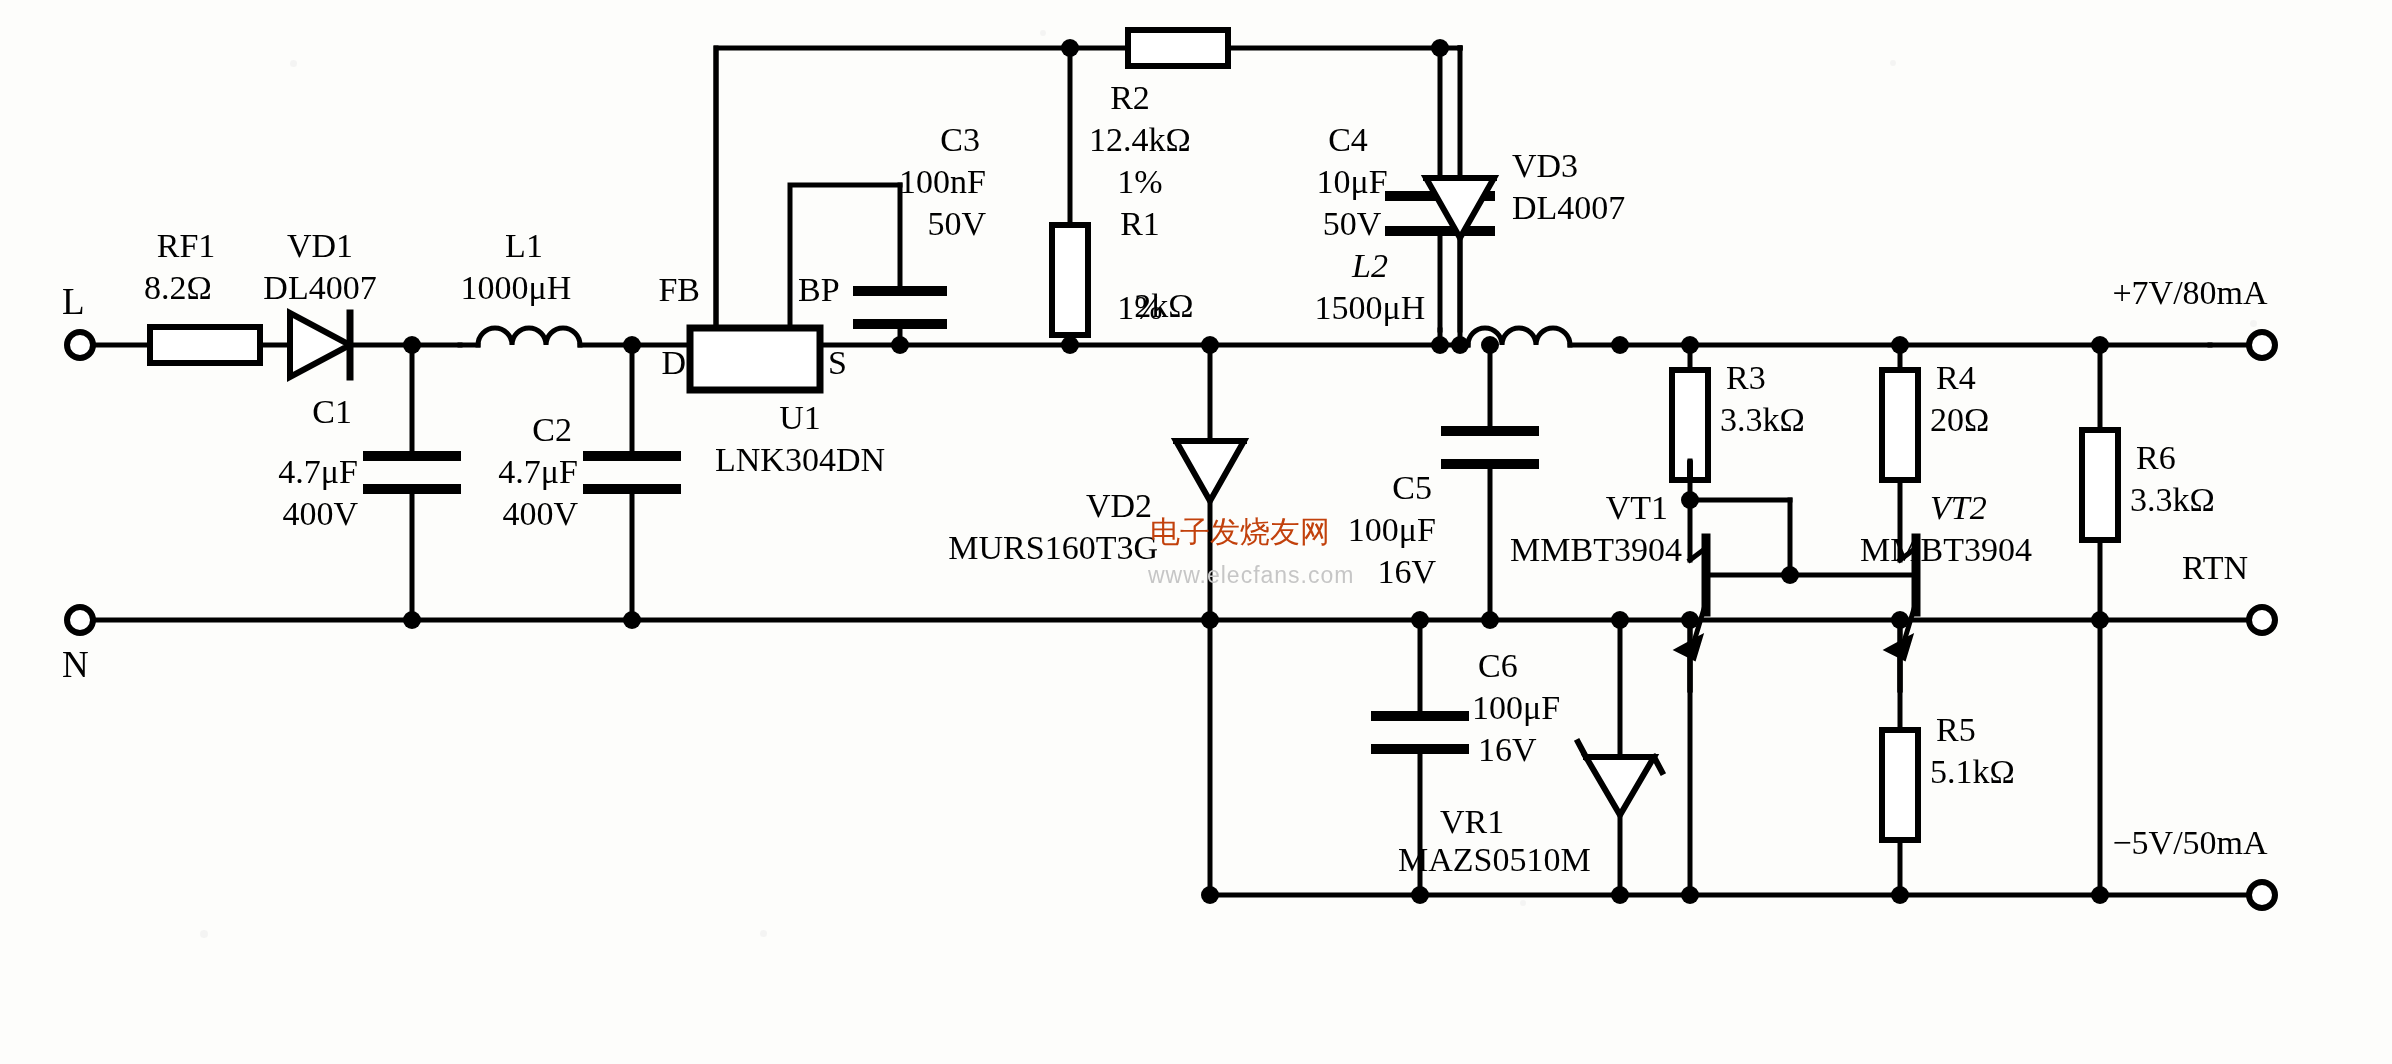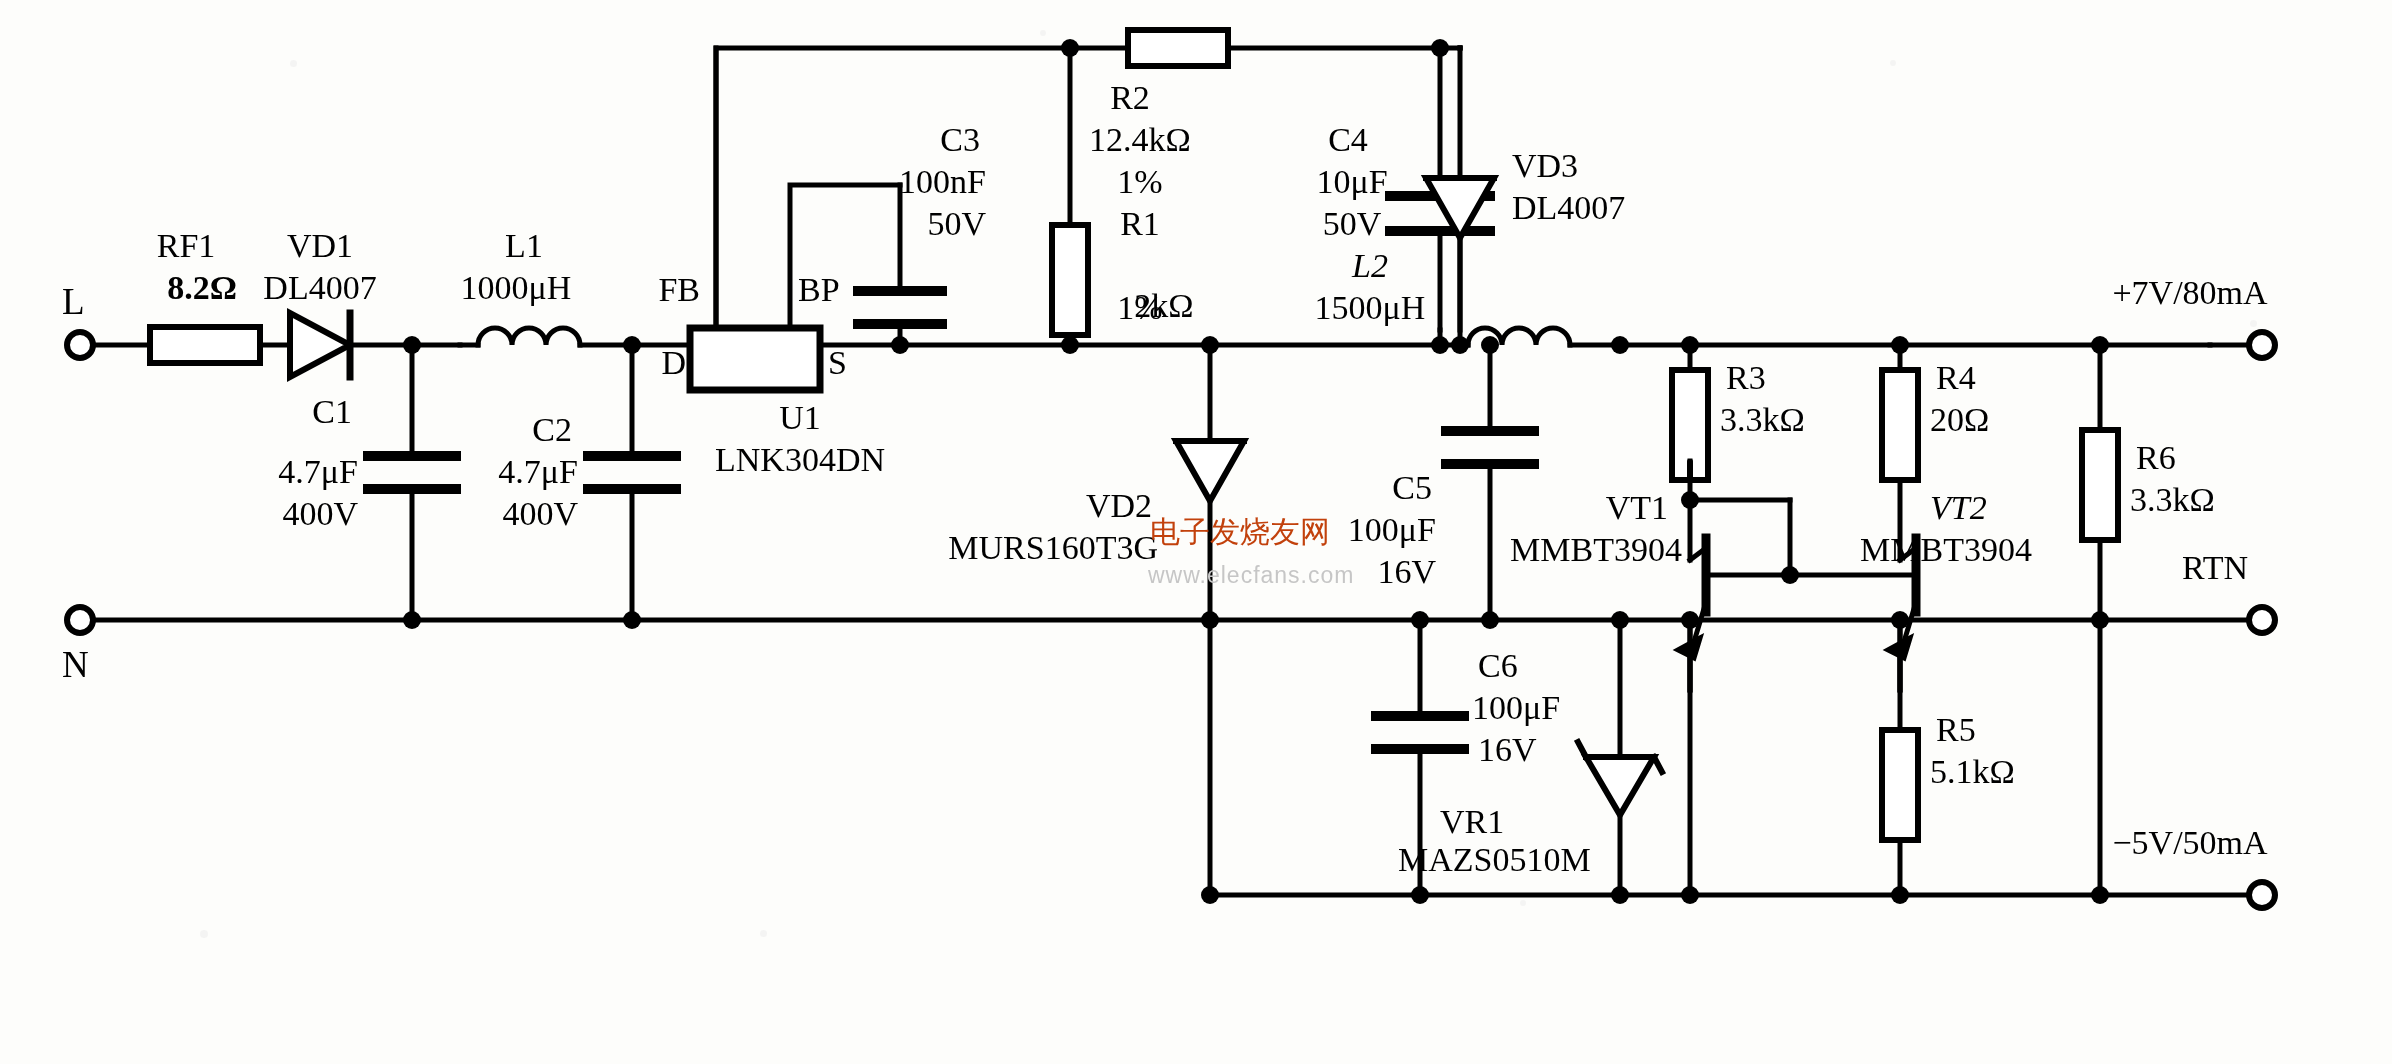--- a/index.html
+++ b/index.html
@@ -253,21 +253,21 @@
     </g>
   </svg>
 
   <div class="lbl big" style="left:62px;top:282px;">L</div>
   <div class="lbl big" style="left:62px;top:645px;">N</div>
   <div class="lbl ctr" style="left:2190px;top:275px;">+7V/80mA</div>
   <div class="lbl ctr" style="left:2215px;top:550px;">RTN</div>
   <div class="lbl ctr" style="left:2190px;top:825px;">−5V/50mA</div>
 
   <div class="lbl ctr" style="left:186px;top:228px;">RF1</div>
-  <div class="lbl ctr" style="left:202px;top:270px;font-weight:bold;">8.2Ω</div>
+  <div class="lbl ctr" style="left:178px;top:270px;">8.2Ω</div>
 
   <div class="lbl ctr" style="left:320px;top:228px;">VD1</div>
   <div class="lbl ctr" style="left:320px;top:270px;">DL4007</div>
 
   <div class="lbl ctr" style="left:500px;top:228px;margin-left:24px;">L1</div>
   <div class="lbl ctr" style="left:516px;top:270px;">1000μH</div>
 
   <div class="lbl rgt" style="left:352px;top:394px;">C1</div>
   <div class="lbl rgt" style="left:358px;top:454px;">4.7μF</div>
   <div class="lbl rgt" style="left:358px;top:496px;">400V</div>

